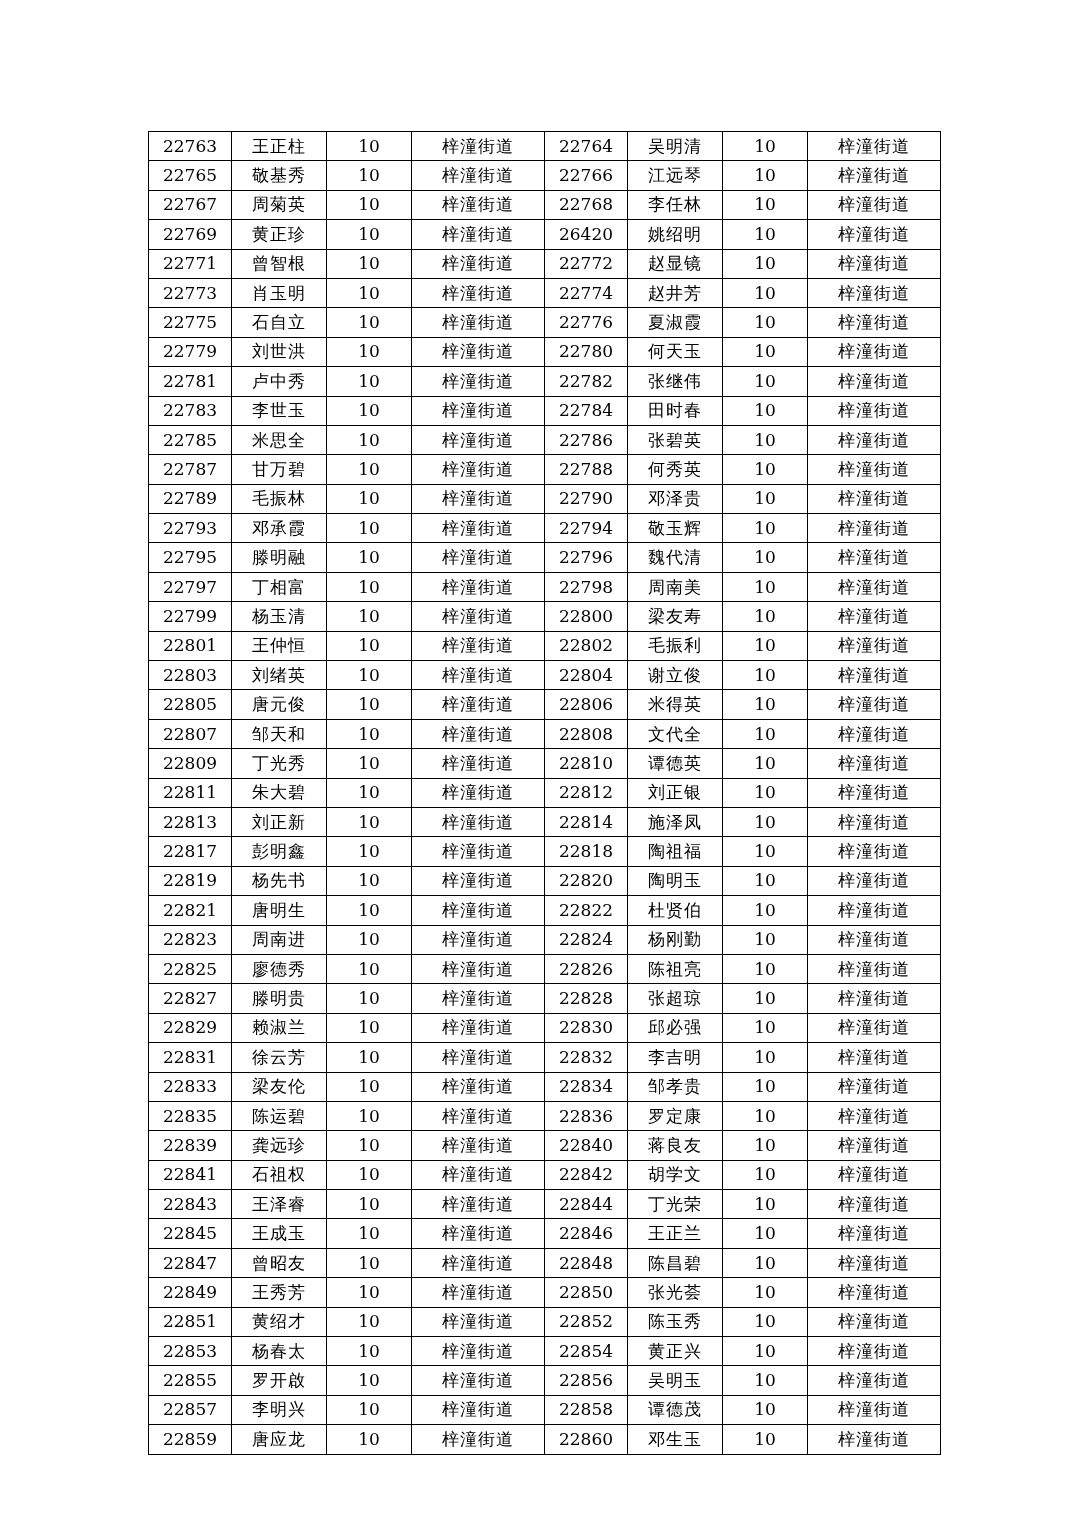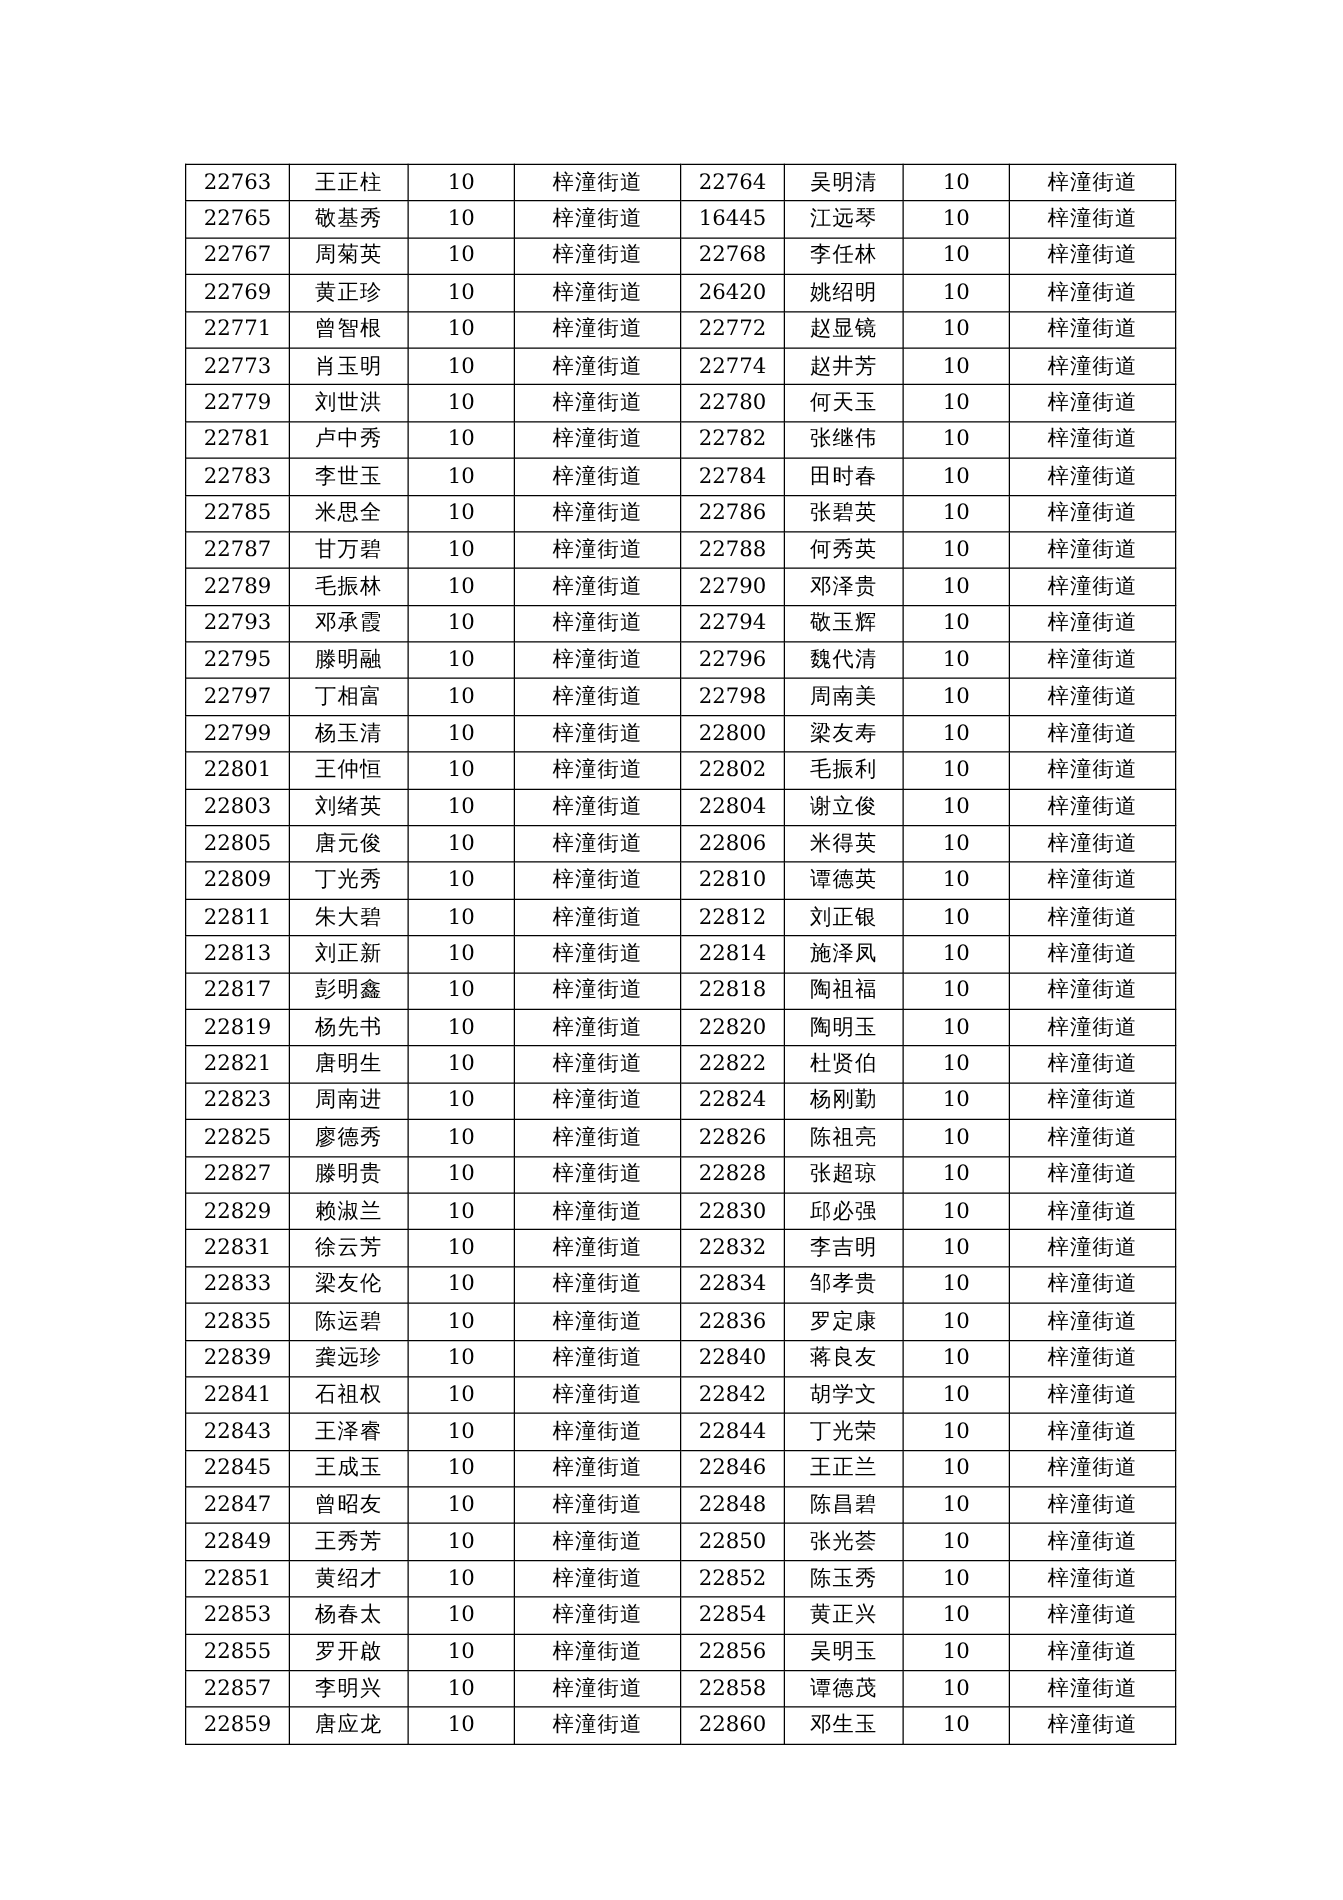--- a/index.html
+++ b/index.html
@@ -74,21 +74,21 @@
           <td class="col-id">22764</td>
           <td class="col-name">吴明清</td>
           <td class="col-num">10</td>
           <td class="col-area">梓潼街道</td>
         </tr>
         <tr>
           <td class="col-id">22765</td>
           <td class="col-name">敬基秀</td>
           <td class="col-num">10</td>
           <td class="col-area">梓潼街道</td>
-          <td class="col-id">16445</td>
+          <td class="col-id">22766</td>
           <td class="col-name">江远琴</td>
           <td class="col-num">10</td>
           <td class="col-area">梓潼街道</td>
         </tr>
         <tr>
           <td class="col-id">22767</td>
           <td class="col-name">周菊英</td>
           <td class="col-num">10</td>
           <td class="col-area">梓潼街道</td>
           <td class="col-id">22768</td>
@@ -120,20 +120,30 @@
           <td class="col-id">22773</td>
           <td class="col-name">肖玉明</td>
           <td class="col-num">10</td>
           <td class="col-area">梓潼街道</td>
           <td class="col-id">22774</td>
           <td class="col-name">赵井芳</td>
           <td class="col-num">10</td>
           <td class="col-area">梓潼街道</td>
         </tr>
         <tr>
+          <td class="col-id">22775</td>
+          <td class="col-name">石自立</td>
+          <td class="col-num">10</td>
+          <td class="col-area">梓潼街道</td>
+          <td class="col-id">22776</td>
+          <td class="col-name">夏淑霞</td>
+          <td class="col-num">10</td>
+          <td class="col-area">梓潼街道</td>
+        </tr>
+        <tr>
           <td class="col-id">22779</td>
           <td class="col-name">刘世洪</td>
           <td class="col-num">10</td>
           <td class="col-area">梓潼街道</td>
           <td class="col-id">22780</td>
           <td class="col-name">何天玉</td>
           <td class="col-num">10</td>
           <td class="col-area">梓潼街道</td>
         </tr>
         <tr>
@@ -246,20 +256,30 @@
           <td class="col-num">10</td>
           <td class="col-area">梓潼街道</td>
         </tr>
         <tr>
           <td class="col-id">22805</td>
           <td class="col-name">唐元俊</td>
           <td class="col-num">10</td>
           <td class="col-area">梓潼街道</td>
           <td class="col-id">22806</td>
           <td class="col-name">米得英</td>
+          <td class="col-num">10</td>
+          <td class="col-area">梓潼街道</td>
+        </tr>
+        <tr>
+          <td class="col-id">22807</td>
+          <td class="col-name">邹天和</td>
+          <td class="col-num">10</td>
+          <td class="col-area">梓潼街道</td>
+          <td class="col-id">22808</td>
+          <td class="col-name">文代全</td>
           <td class="col-num">10</td>
           <td class="col-area">梓潼街道</td>
         </tr>
         <tr>
           <td class="col-id">22809</td>
           <td class="col-name">丁光秀</td>
           <td class="col-num">10</td>
           <td class="col-area">梓潼街道</td>
           <td class="col-id">22810</td>
           <td class="col-name">谭德英</td>

